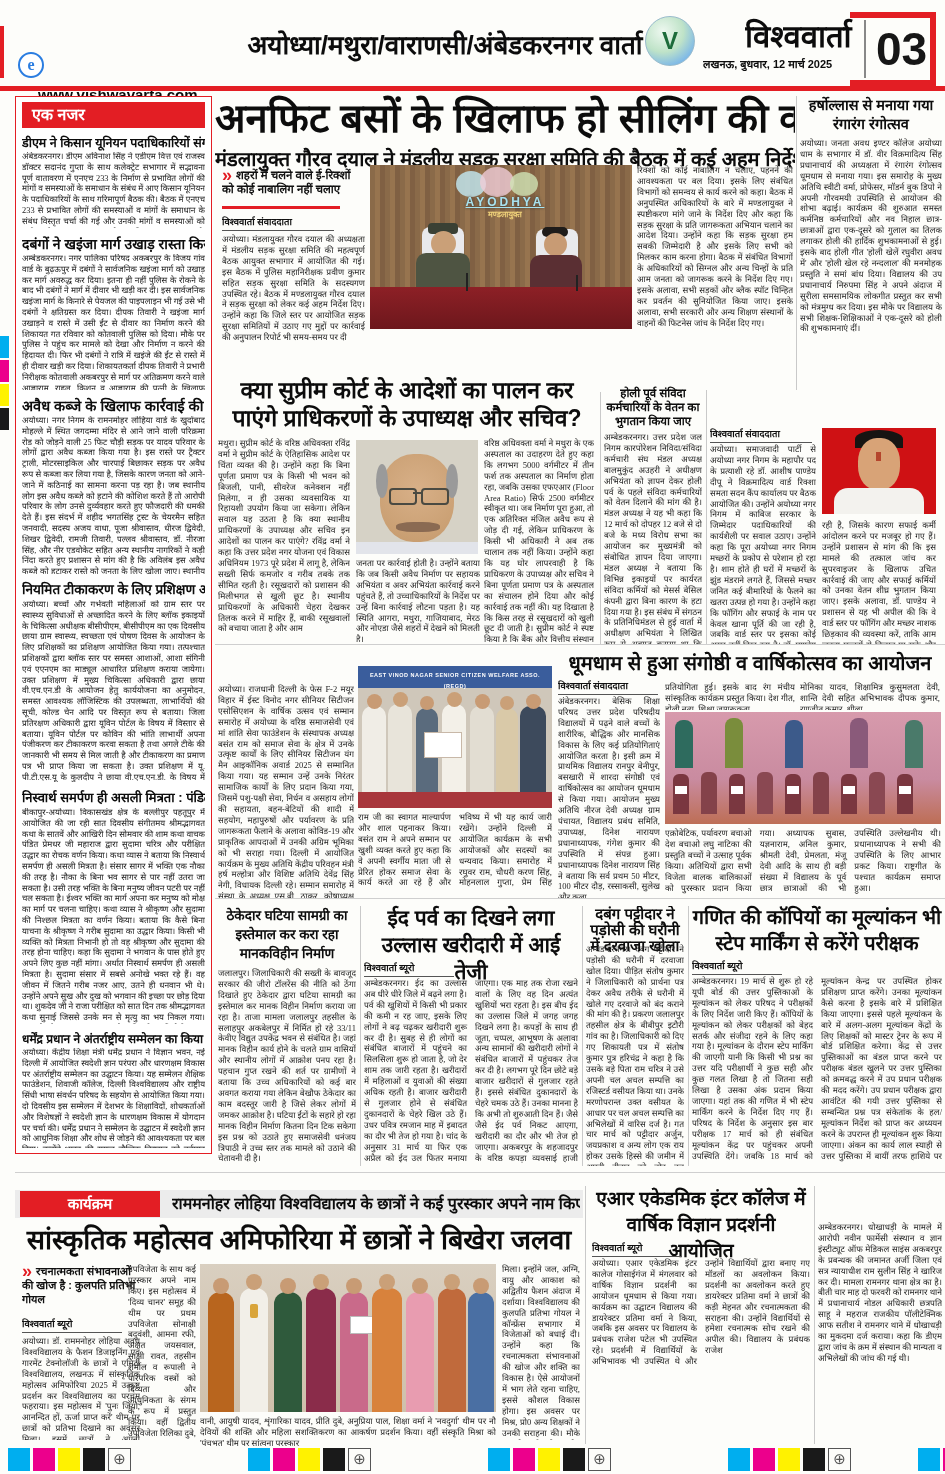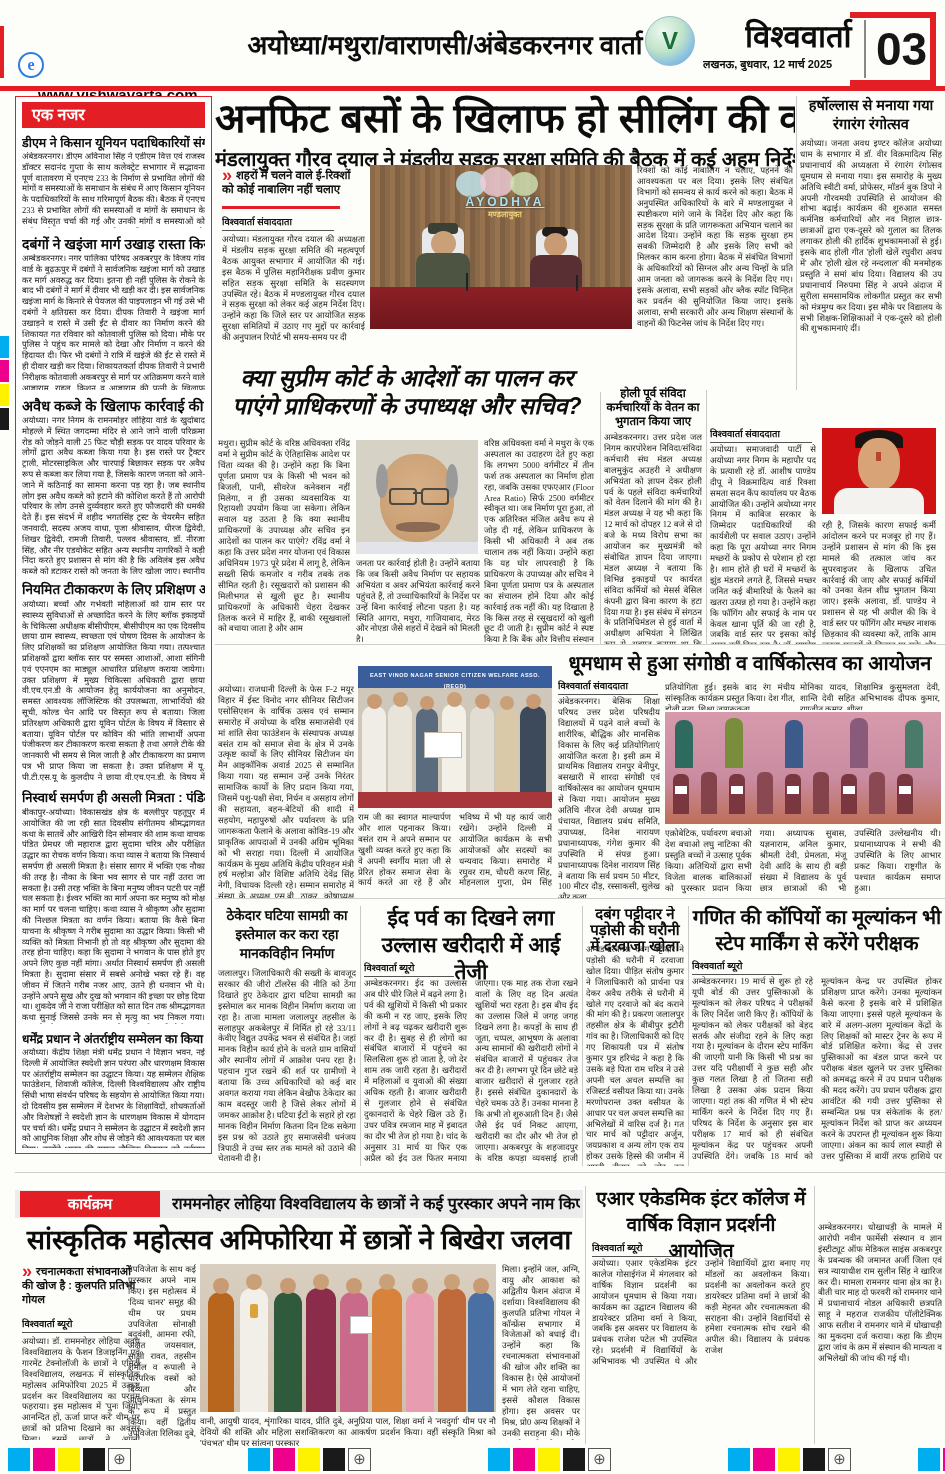--- a/index.html
+++ b/index.html
@@ -118,21 +118,21 @@
     <div class="shape" style="left:0;top:122px;width:262px;height:42px;background:linear-gradient(#8d2026,#6d171c);"></div>
     <div class="shape" style="left:96px;top:108px;width:2px;height:18px;background:#222;"></div>
     <div class="shape" style="left:206px;top:110px;width:2px;height:16px;background:#222;"></div>
   </div>
   <div class="bt" style="left:637px;top:165px;width:156px;height:202px;">रिक्शों को कोई नाबालिग न चलाए, पहनने की आवश्यकता पर बल दिया। इसके लिए संबंधित विभागों को समन्वय से कार्य करने को कहा। बैठक में अनुपस्थित अधिकारियों के बारे में मण्डलायुक्त ने स्पष्टीकरण मांगे जाने के निर्देश दिए और कहा कि सड़क सुरक्षा के प्रति जागरूकता अभियान चलाने का आदेश दिया। उन्होंने कहा कि सड़क सुरक्षा हम सबकी जिम्मेदारी है और इसके लिए सभी को मिलकर काम करना होगा। बैठक में संबंधित विभागों के अधिकारियों को सिग्नल और अन्य चिन्हों के प्रति आम जनता को जागरूक करने के निर्देश दिए गए। इसके अलावा, सभी सड़कों और ब्लैक स्पॉट चिन्हित कर प्रवर्तन की सुनियोजित किया जाए। इसके अलावा, सभी सरकारी और अन्य शिक्षण संस्थानों के वाहनों की फिटनेस जांच के निर्देश दिए गए।</div>
 
   <div class="vr" style="left:796px;top:96px;height:294px;"></div>
   <div class="hl c" style="left:800px;top:96px;width:142px;font-size:14.5px;line-height:19px;">हर्षोल्लास से मनाया गया रंगारंग रंगोत्सव</div>
   <div class="bt" style="left:800px;top:138px;width:142px;height:252px;">अयोध्या। जनता अवध इण्टर कॉलेज अयोध्या धाम के सभागार में डॉ. वीर विक्रमादित्य सिंह प्रधानाचार्य की अध्यक्षता में रंगारंग रंगोत्सव धूमधाम से मनाया गया। इस समारोह के मुख्य अतिथि स्वीटी वर्मा, प्रोफेसर, मॉडर्न बुक डिपो ने अपनी गौरवमयी उपस्थिति से आयोजन की शोभा बढ़ाई। कार्यक्रम की शुरुआत समस्त कर्मनिष्ठ कर्मचारियों और नव नि‍हाल छात्र-छात्राओं द्वारा एक-दूसरे को गुलाल का तिलक लगाकर होली की हार्दिक शुभकामनाओं से हुई। इसके बाद होली गीत 'होली खेलें रघुवीरा अवध में' और 'होली खेल रहे नन्दलाल' की मनमोहक प्रस्तुति ने समां बांध दिया। विद्यालय की उप प्रधानाचार्य निरुपमा सिंह ने अपने अंदाज में सुरीला समसामयिक लोकगीत प्रस्तुत कर सभी को मंत्रमुग्ध कर दिया। इस मौके पर विद्यालय के सभी शिक्षक-शिक्षिकाओं ने एक-दूसरे को होली की शुभकामनाएं दीं।</div>
 
-  <div class="hl c" style="left:218px;top:364px;width:378px;font-size:23px;line-height:28px;font-style:italic;">क्या सुप्रीम कोर्ट के आदेशों का पालन कर पाएंगे प्राधिकरणों के उपाध्यक्ष और सचिव?</div>
+  <div class="hl c" style="left:218px;top:376px;width:378px;font-size:23px;line-height:28px;">क्या सुप्रीम कोर्ट के आदेशों का पालन कर पाएंगे प्राधिकरणों के उपाध्यक्ष और सचिव?</div>
   <div class="bt" style="left:218px;top:438px;width:132px;height:204px;">मथुरा। सुप्रीम कोर्ट के वरिष्ठ अधिवक्ता रविंद्र वर्मा ने सुप्रीम कोर्ट के ऐतिहासिक आदेश पर चिंता व्यक्त की है। उन्होंने कहा कि बिना पूर्णता प्रमाण पत्र के किसी भी भवन को बिजली, पानी, सीवरेज कनेक्शन नहीं मिलेगा, न ही उसका व्यवसायिक या रिहायशी उपयोग किया जा सकेगा। लेकिन सवाल यह उठता है कि क्या स्थानीय प्राधिकरणों के उपाध्यक्ष और सचिव इन आदेशों का पालन कर पाएंगे? रविंद्र वर्मा ने कहा कि उत्तर प्रदेश नगर योजना एवं विकास अधिनियम 1973 पूरे प्रदेश में लागू है, लेकिन सख्ती सिर्फ कमजोर व गरीब तबके तक सीमित रहती है। रसूखदारों को प्रशासन की मिलीभगत से खुली छूट है। स्थानीय प्राधिकरणों के अधिकारी चेहरा देखकर तिलक करने में माहिर हैं, बाकी रसूखवालों को बचाया जाता है और आम</div>
   <div class="ph" style="left:356px;top:440px;width:122px;height:114px;background:#d6d2c6;">
     <div class="shape" style="left:24px;top:14px;width:74px;height:88px;background:radial-gradient(circle at 50% 40%,#d8b088,#c59a6c);border-radius:45%;"></div>
     <div class="shape" style="left:20px;top:24px;width:12px;height:34px;background:#9a9a9a;border-radius:50%;"></div>
     <div class="shape" style="left:90px;top:24px;width:12px;height:34px;background:#9a9a9a;border-radius:50%;"></div>
     <div class="shape" style="left:33px;top:48px;width:24px;height:13px;border:2px solid #4a4a42;border-radius:4px;"></div>
     <div class="shape" style="left:65px;top:48px;width:24px;height:13px;border:2px solid #4a4a42;border-radius:4px;"></div>
     <div class="shape" style="left:57px;top:52px;width:8px;height:2px;background:#4a4a42;"></div>
     <div class="shape" style="left:40px;top:82px;width:44px;height:10px;background:#8a6a52;border-radius:40%;"></div>
     <div class="shape" style="left:0;top:102px;width:122px;height:12px;background:#e2e4ea;"></div>

